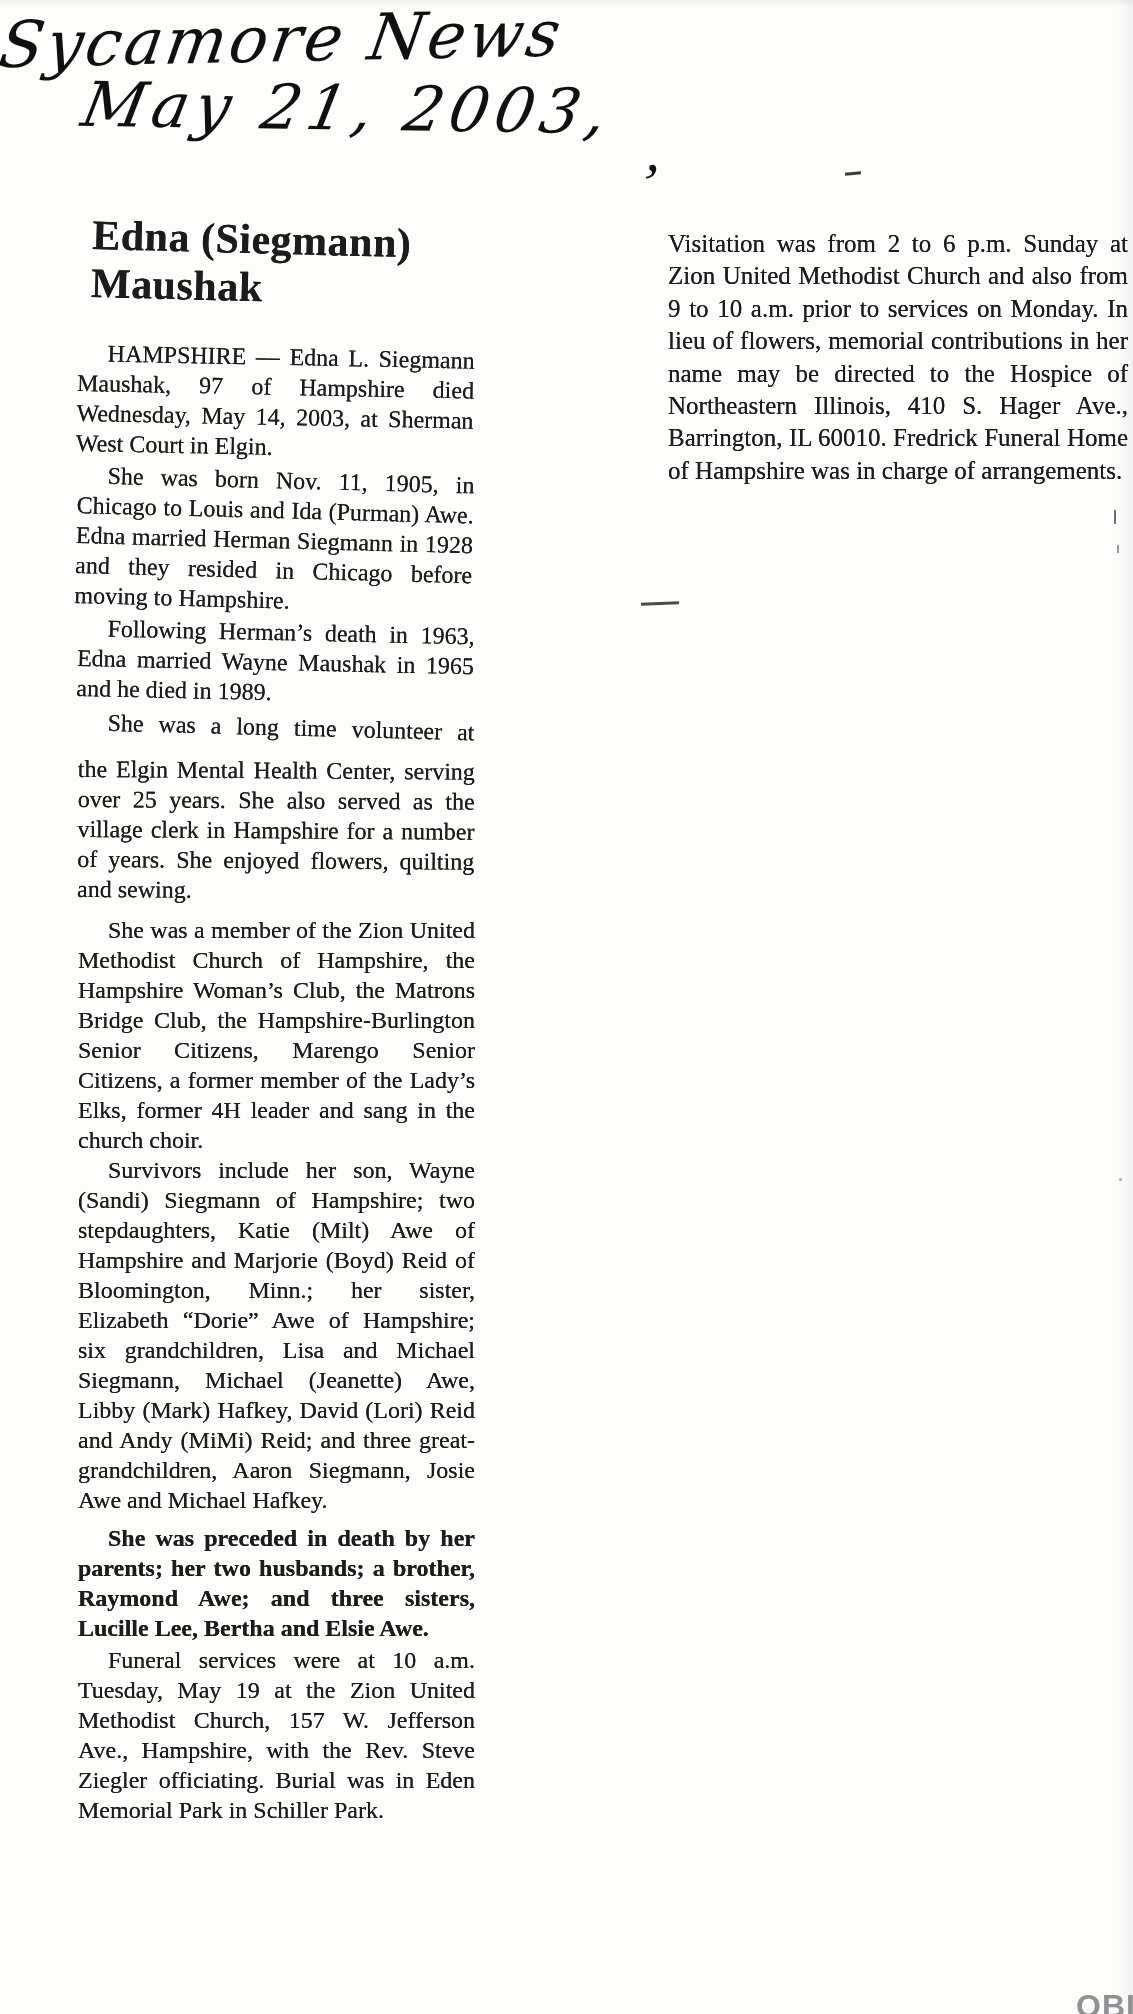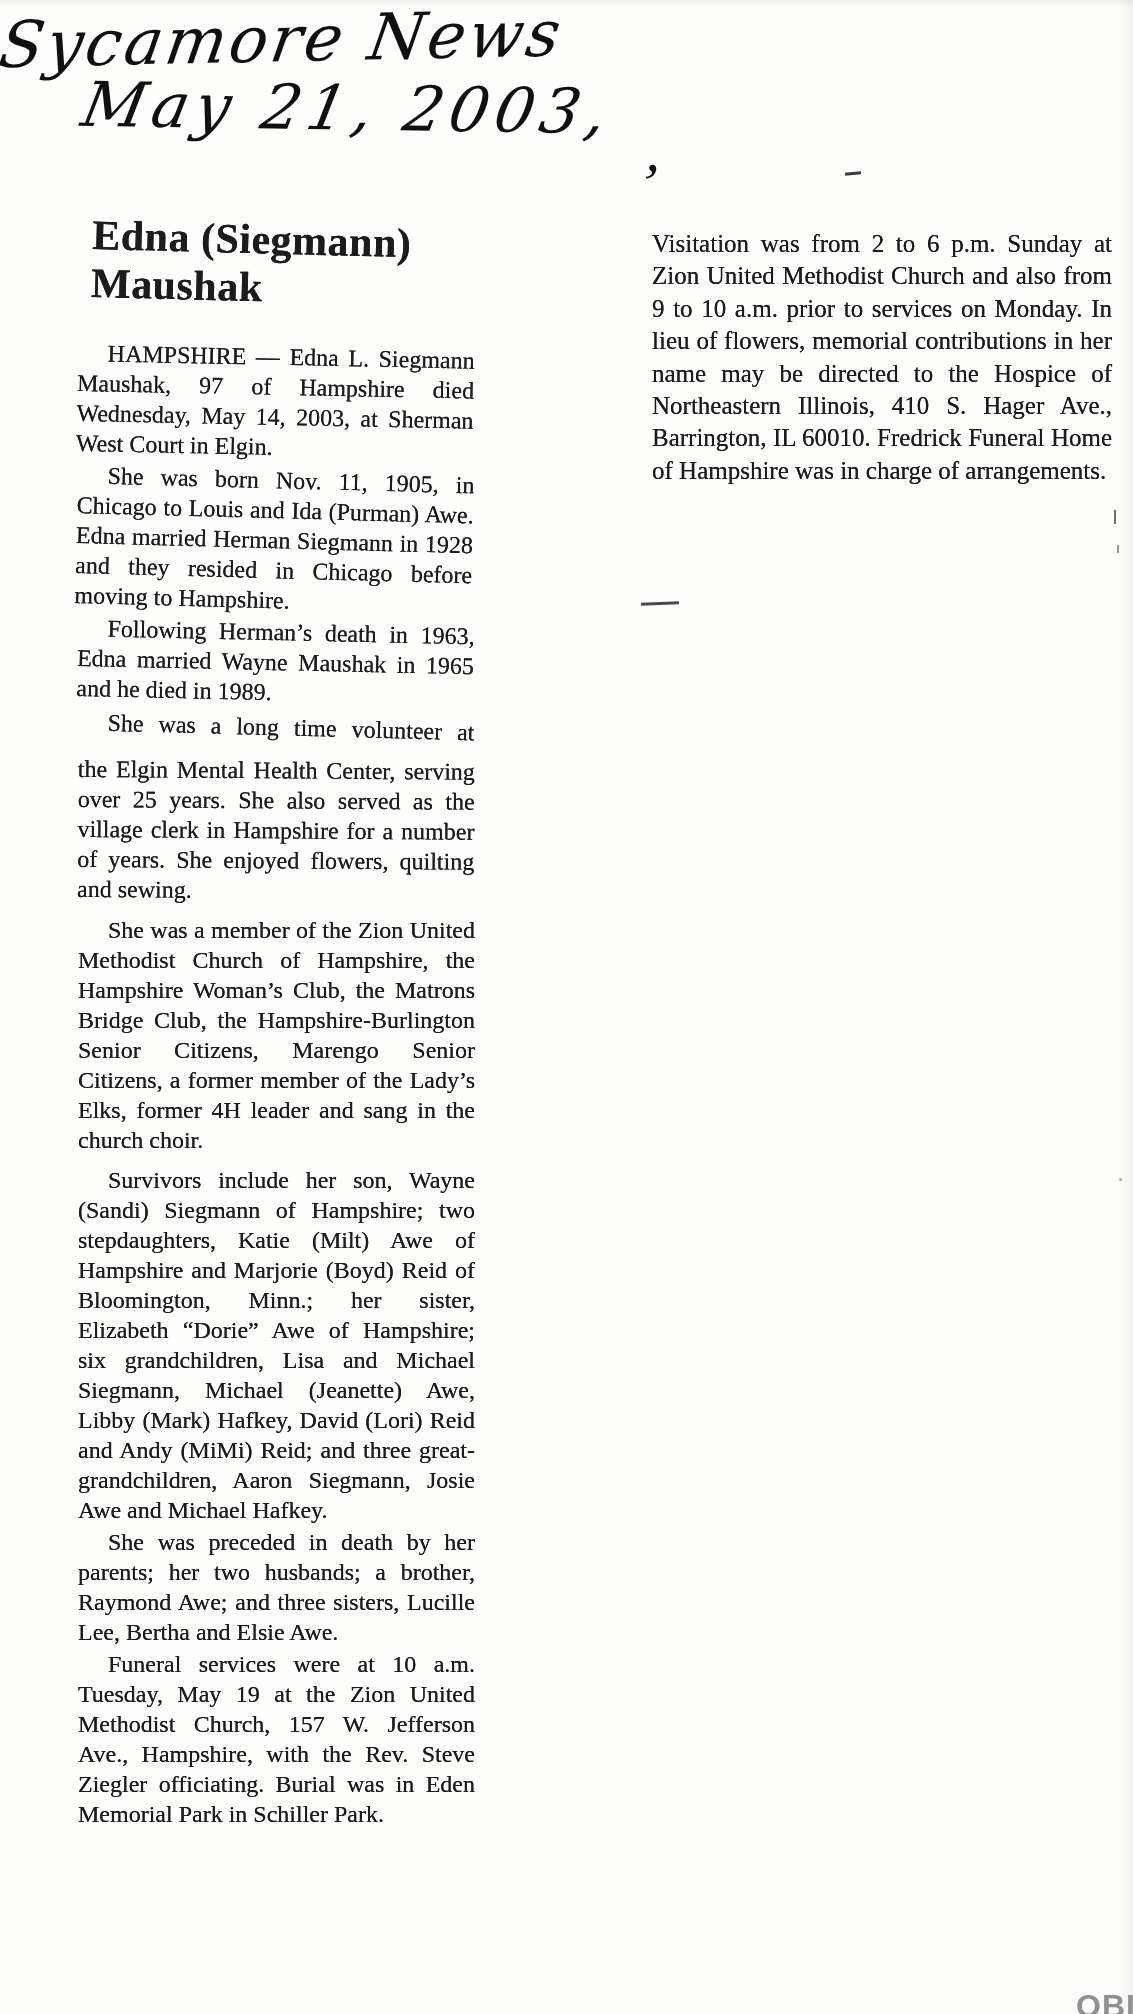--- a/index.html
+++ b/index.html
@@ -56,25 +56,25 @@
   .col-left {
     position:absolute; left:78px; top:338px; width:397px;
     font-size:24px; line-height:30px;
   }
   .col-left p:nth-child(1){ transform:rotate(1.1deg); }
   .col-left p:nth-child(2){ transform:rotate(1.5deg); margin-top:2px; }
   .col-left p:nth-child(3){ transform:rotate(1.2deg); margin-top:3px; }
   .col-left p:nth-child(4){ transform:rotate(1.5deg); margin-top:4px; text-align-last:justify; }
   .col-left p:nth-child(5){ text-indent:0; margin-top:17px; transform:rotate(0.4deg); }
   .col-left p:nth-child(6){ margin-top:11px; }
-  .col-left p:nth-child(7){ margin-top:10px; }
-  .col-left p:nth-child(8){ margin-top:2px; }
+  .col-left p:nth-child(7){ margin-top:0; }
+  .col-left p:nth-child(8){ margin-top:8px;font-weight:bold; }
   .col-left p:nth-child(9){ margin-top:2px; }
   .col-right {
-    position:absolute; left:652px; top:228px; width:460px;
+    position:absolute; left:668px; top:228px; width:460px;
     font-size:25px; line-height:32.4px;
   }
   .col-right p { text-indent:0; }
 
   
   .mark { position:absolute; background:#3a3a3a; }
   .mark-top-dash { left:845px; top:172px; width:16px; height:3px; transform:rotate(-6deg); }
   .mark-divider  { left:641px; top:602px; width:38px; height:3px; background:#4a4a4a; transform:rotate(-2deg); }
   .mark-tick1 { left:1114px; top:510px; width:2px; height:14px; background:#6f6f6f; }
   .mark-tick2 { left:1117px; top:545px; width:2px; height:8px; background:#979797; }

